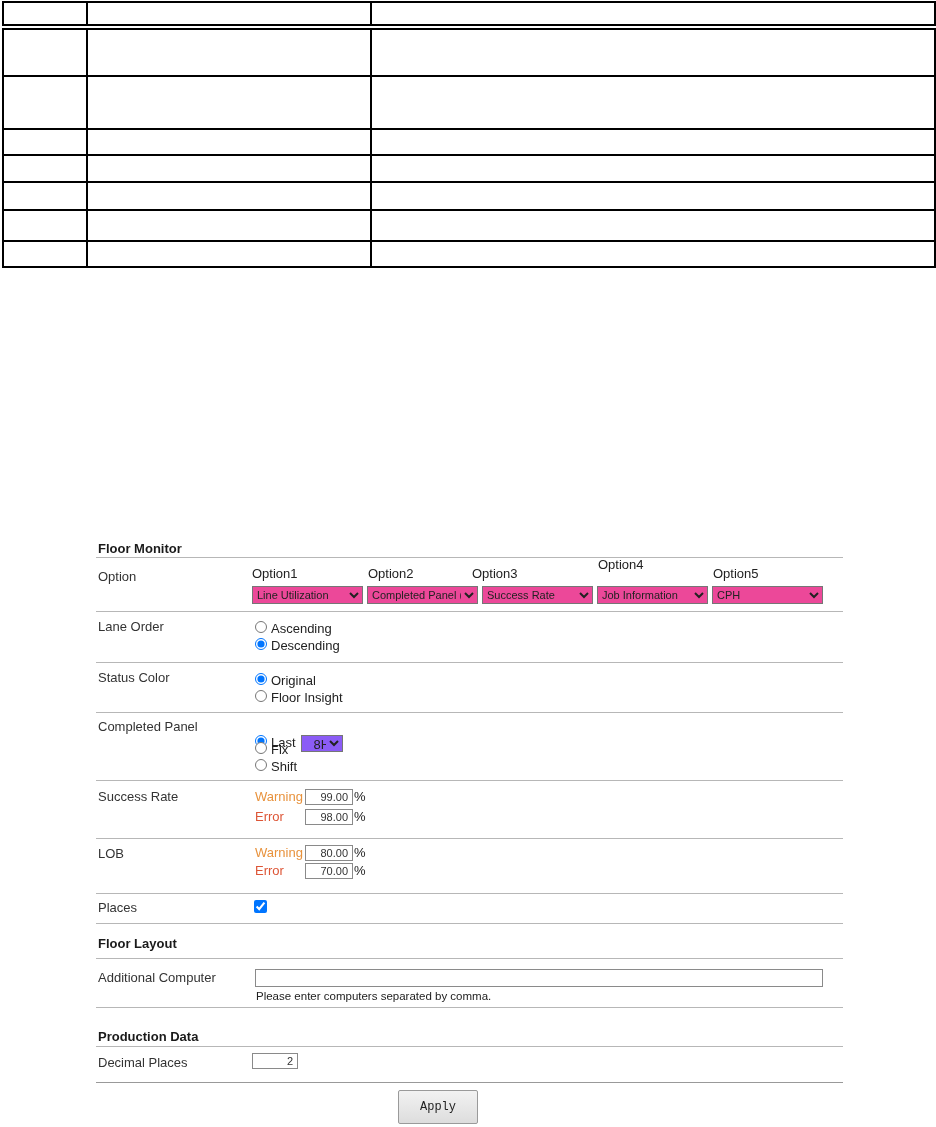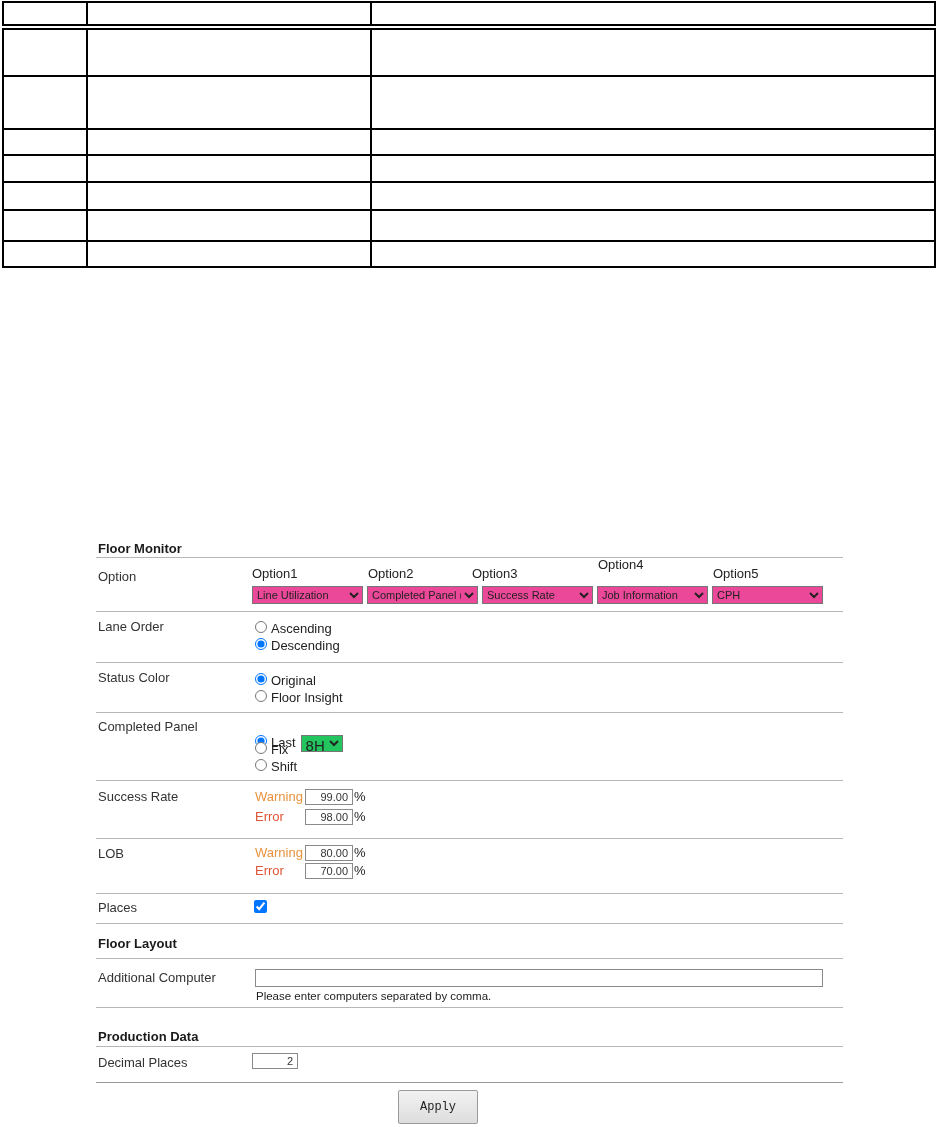--- a/index.html
+++ b/index.html
@@ -27,22 +27,22 @@
   .radio-line{position:absolute;display:flex;height:16px;font-size:13px;color:#222;}
   .radio-line input{width:12px;height:12px;margin:0 4px 0 0;}
   .chk{position:absolute;width:13px;height:13px;margin:0;}
   .val-line{position:absolute;display:flex;align-items:center;height:17px;font-size:13px;}
   .val-line .wlabel{width:50px;font-size:13px;}
   .warning-text{color:#e8923c;}
   .error-text{color:#dd5536;}
   input.num{width:42px;height:14px;border:1px solid #8a8a8a;font-size:11px;text-align:right;
             padding:0 4px 0 0;font-family:"Liberation Sans",sans-serif;color:#333;background:#fff;}
   .pct{margin-left:1px;color:#222;}
-  select.small{width:42px;height:17px;font-size:15px;border:1px solid #767676;background:#22c55e;
-               font-family:"Liberation Sans",sans-serif;margin-left:5px;color:#222;}
+  select.small{width:42px;height:17px;font-size:13px;border:1px solid #767676;background:#8b5cf6;
+               font-family:"Liberation Sans",sans-serif;margin-left:5px;color:#222;padding-left:8px;}
   input.textwide{position:absolute;left:159px;width:560px;height:16px;border:1px solid #8a8a8a;
                  font-size:12px;padding:0 3px;box-sizing:content-box;font-family:"Liberation Sans",sans-serif;}
   .hint{position:absolute;left:160px;font-size:11.5px;color:#222;}
   input.dec{position:absolute;left:156px;width:40px;height:14px;border:1px solid #8a8a8a;
             font-size:11px;text-align:right;padding:0 4px 0 0;font-family:"Liberation Sans",sans-serif;color:#333;}
   button.apply{position:absolute;left:302px;top:573px;width:80px;height:34px;
                background:linear-gradient(#f2f2f2,#dddddd);border:1px solid #9a9a9a;border-radius:2px;
                font-size:12px;color:#222;font-family:Liberation Mono, monospace;cursor:pointer;}
 </style>
 </head>

